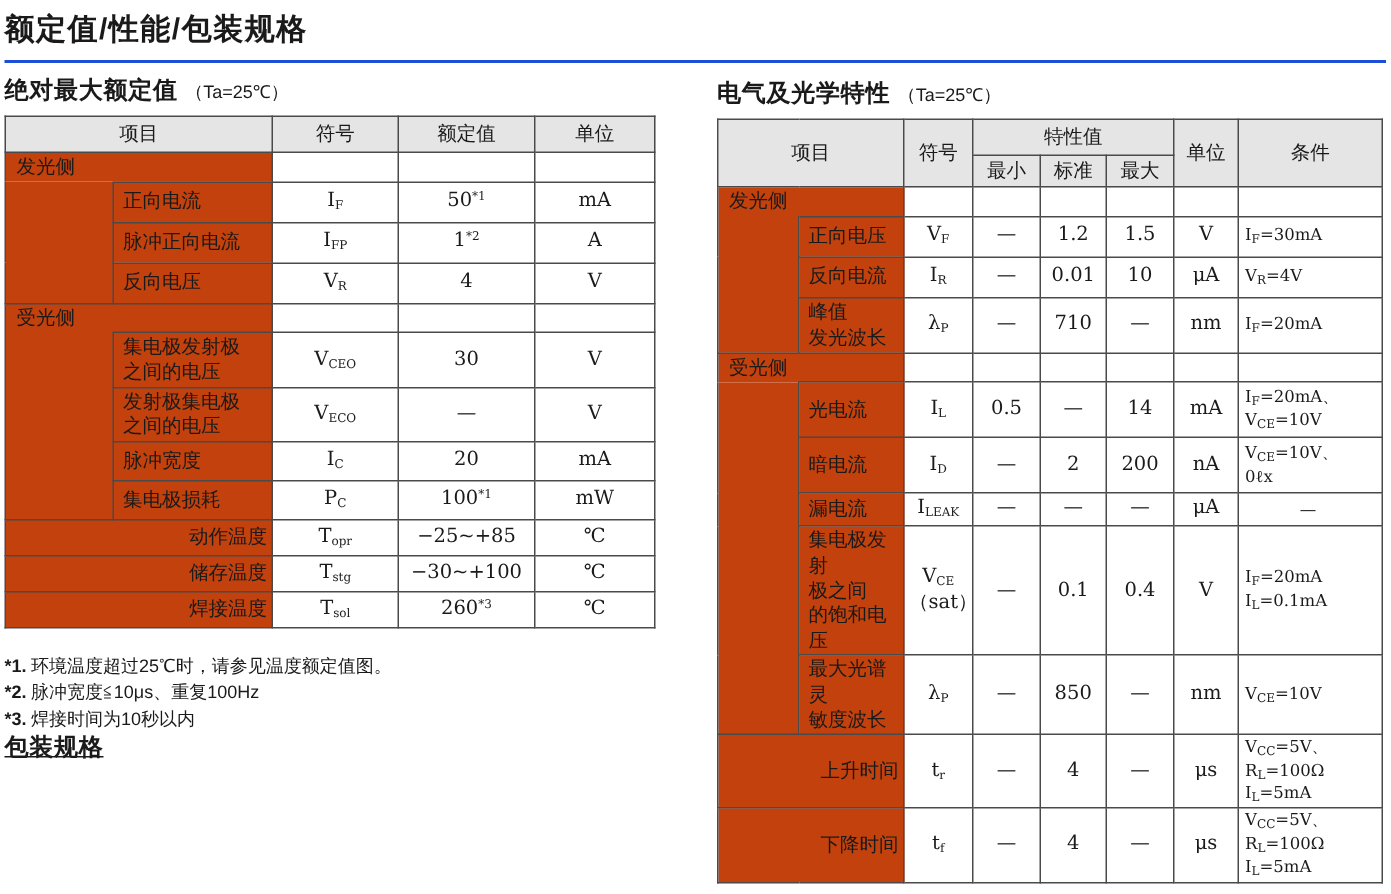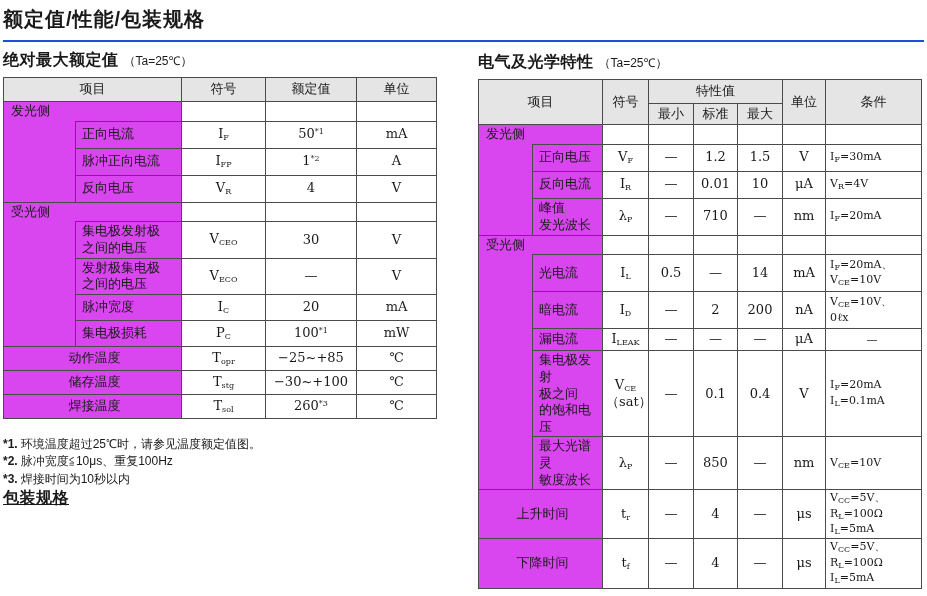--- a/index.html
+++ b/index.html
@@ -13,25 +13,25 @@
   .col-left  { position:absolute; left:3px;  top:50px; width:433px; }
   .col-right { position:absolute; left:478px; top:52px; width:443px; }
 
   .sec-title { font-size:16px; font-weight:bold; letter-spacing:0.5px; margin-bottom:6px; white-space:nowrap; }
   .sec-title .ta { font-size:12px; font-weight:normal; letter-spacing:0; }
 
   table.tbl { border-collapse:collapse; table-layout:fixed; width:100%; }
   .tbl th, .tbl td { border:1px solid #4a4a4a; font-size:13px; font-weight:normal;
     text-align:center; vertical-align:middle; padding:1px 3px; line-height:1.28; }
   .tbl th { background:#e5e5e5; }
-  .tbl td.sec, .tbl td.strip, .tbl td.lbl, .tbl td.full-lbl { background:#d946ef; }
+  .tbl td.sec, .tbl td.strip, .tbl td.lbl, .tbl td.full-lbl { background:#c2410c; }
   .tbl td.sec { text-align:left; padding-left:7px; border-bottom:none; }
   .tbl td.strip { border-top:none; }
   .tbl td.lbl { text-align:left; padding-left:6px; }
-  .tbl td.full-lbl { text-align:center; padding-left:7px; }
+  .tbl td.full-lbl { text-align:right; padding-left:7px; }
 
   .tbl td.sym, .tbl td.val, .tbl td.unit { font-family:"DejaVu Serif", serif; font-size:13px; }
   .tbl td.cond { font-family:"DejaVu Serif", serif; font-size:11px; text-align:left; padding-left:4px; line-height:1.3; }
   .tbl td.cond.ctr { text-align:center; padding-left:0; }
   .tbl sub { font-size:8px; vertical-align:-2px; letter-spacing:0; }
   .tbl sup { font-size:8px; vertical-align:4px; }
 
   
   tr.h-hd1 { height:24px; } tr.h-hd2 { height:21px; }
   tr.h-sec { height:19px; }

